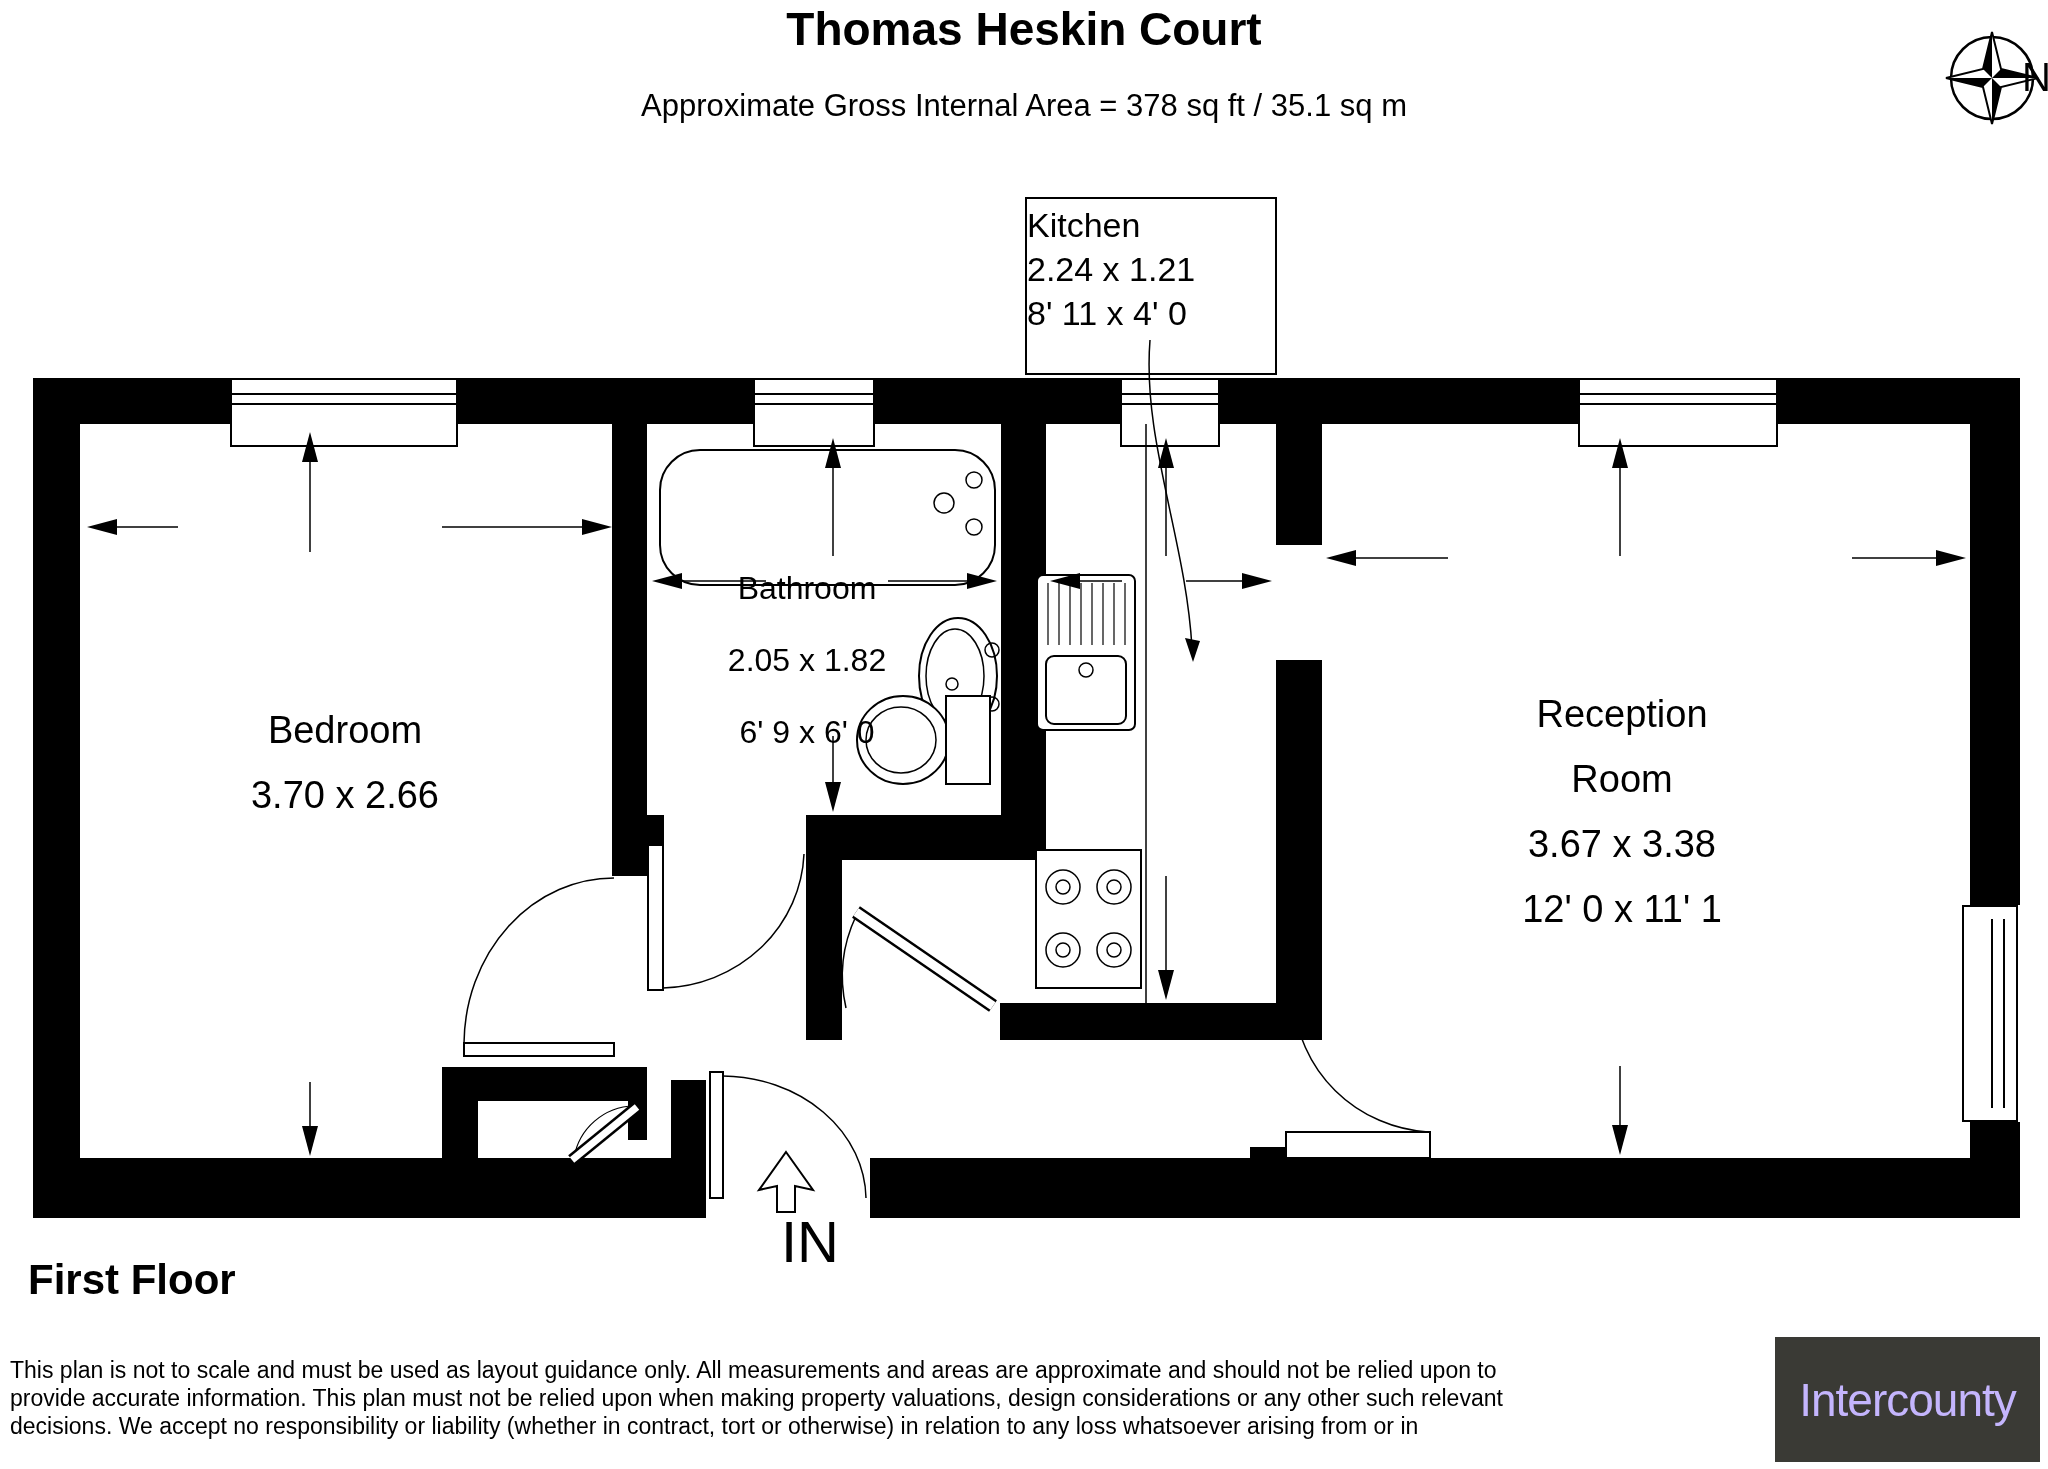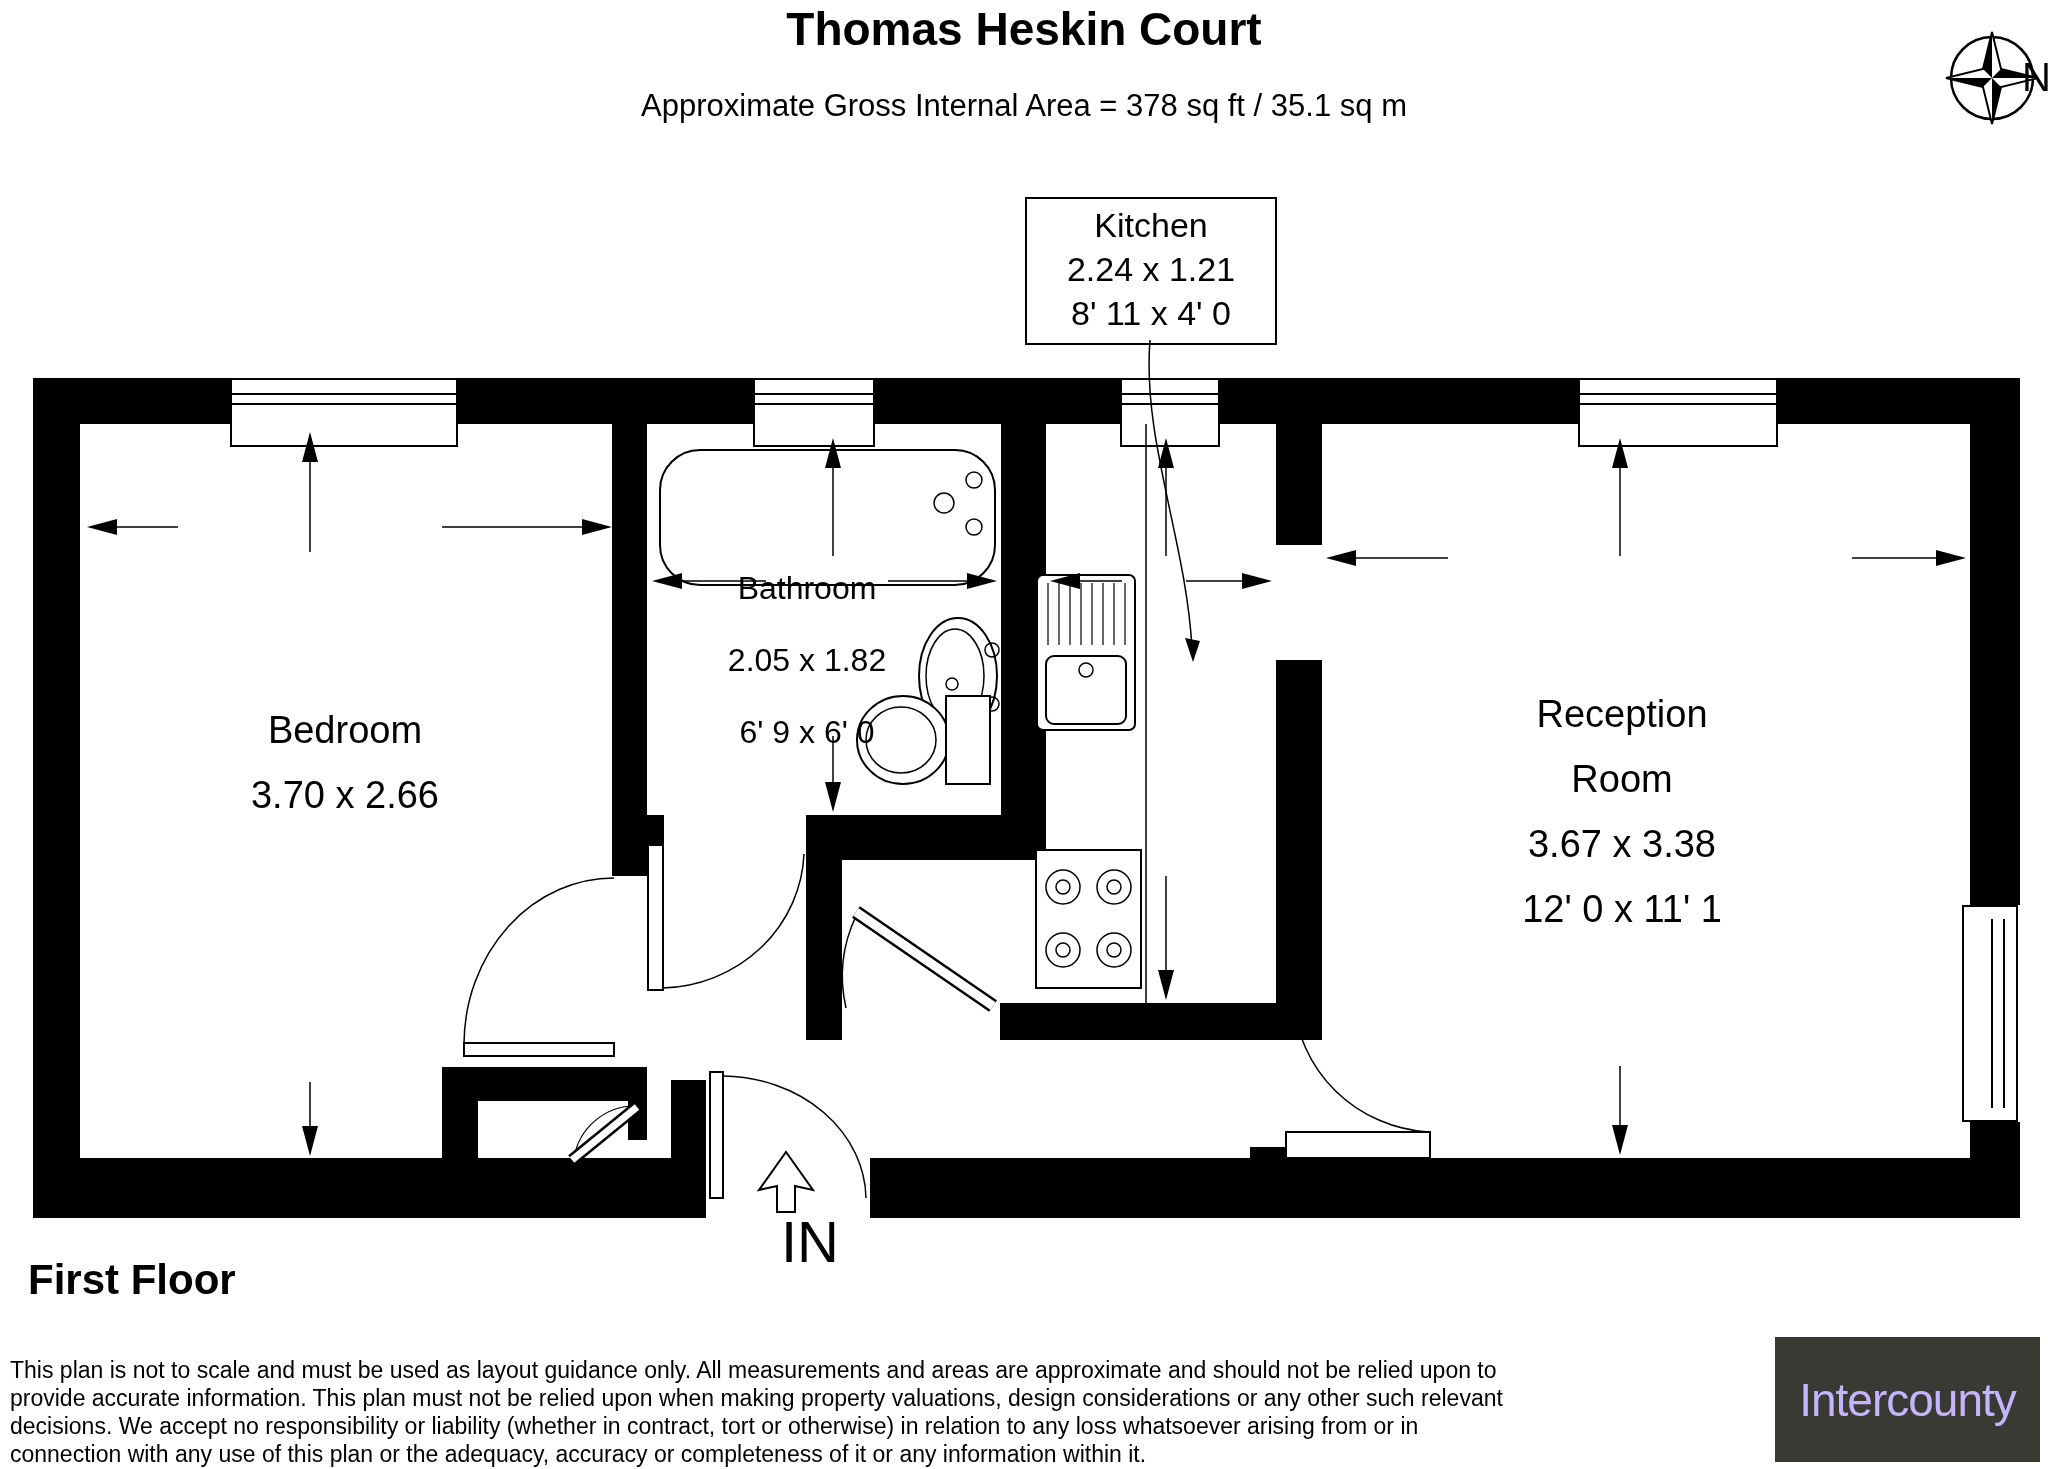--- a/index.html
+++ b/index.html
@@ -6,22 +6,22 @@
   #stage{position:relative;width:2048px;height:1469px;background:#ffffff;overflow:hidden;
          font-family:"Liberation Sans", sans-serif;color:#000;}
   .wall{position:absolute;background:#000;}
   .win{position:absolute;background:#fff;border:2px solid #000;box-sizing:border-box;}
   .winline-h{position:absolute;left:0;right:0;height:2px;background:#000;}
   .winline-v{position:absolute;top:12px;bottom:12px;width:2px;background:#000;}
   .title{position:absolute;left:0;top:2px;width:2048px;text-align:center;
          font-size:46px;font-weight:bold;letter-spacing:0px;}
   .subtitle{position:absolute;left:0;top:88px;width:2048px;text-align:center;font-size:31px;}
   .roomlabel{position:absolute;text-align:center;font-size:38px;line-height:65px;white-space:nowrap;}
-  .kitchenbox{position:absolute;left:1025px;top:197px;width:252px;height:148px;
-              border:2px solid #000;box-sizing:border-box;text-align:center;
+  .kitchenbox{position:absolute;left:1025px;top:197px;width:252px;height:178px;
+              border:2px solid #000;box-sizing:border-box;text-align:left;
               font-size:34px;line-height:44px;padding-top:4px;}
   .in-label{position:absolute;left:750px;top:1208px;width:120px;text-align:center;font-size:58px;}
   .floor-label{position:absolute;left:28px;top:1256px;font-size:42px;font-weight:bold;}
   .disclaimer{position:absolute;left:10px;top:1356px;font-size:23px;line-height:28px;white-space:nowrap;}
   .logo{position:absolute;left:1775px;top:1337px;width:265px;height:125px;
         display:flex;align-items:center;justify-content:center;}
   .logo span{font-size:46px;letter-spacing:-1px;}
   .n-label{position:absolute;left:2022px;top:55px;font-size:40px;}
   svg{position:absolute;left:0;top:0;}
 </style>
@@ -240,20 +240,19 @@
   </div>
 
   <div class="in-label">IN</div>
 
   <div class="floor-label">First Floor</div>
 
   <div class="disclaimer">
     <div>This plan is not to scale and must be used as layout guidance only. All measurements and areas are approximate and should not be relied upon to</div>
     <div>provide accurate information. This plan must not be relied upon when making property valuations, design considerations or any other such relevant</div>
     <div>decisions. We accept no responsibility or liability (whether in contract, tort or otherwise) in relation to any loss whatsoever arising from or in</div>
-    <div>connection with any use of this plan or the adequacy, accuracy or completeness of it or any information within it.</div>
   </div>
 
   <div class="logo" style="background: rgb(58, 58, 53);">
     <span style="color: #c4b5fd;">Intercounty</span>
   </div>
 
 </div>
 
 </body></html>

